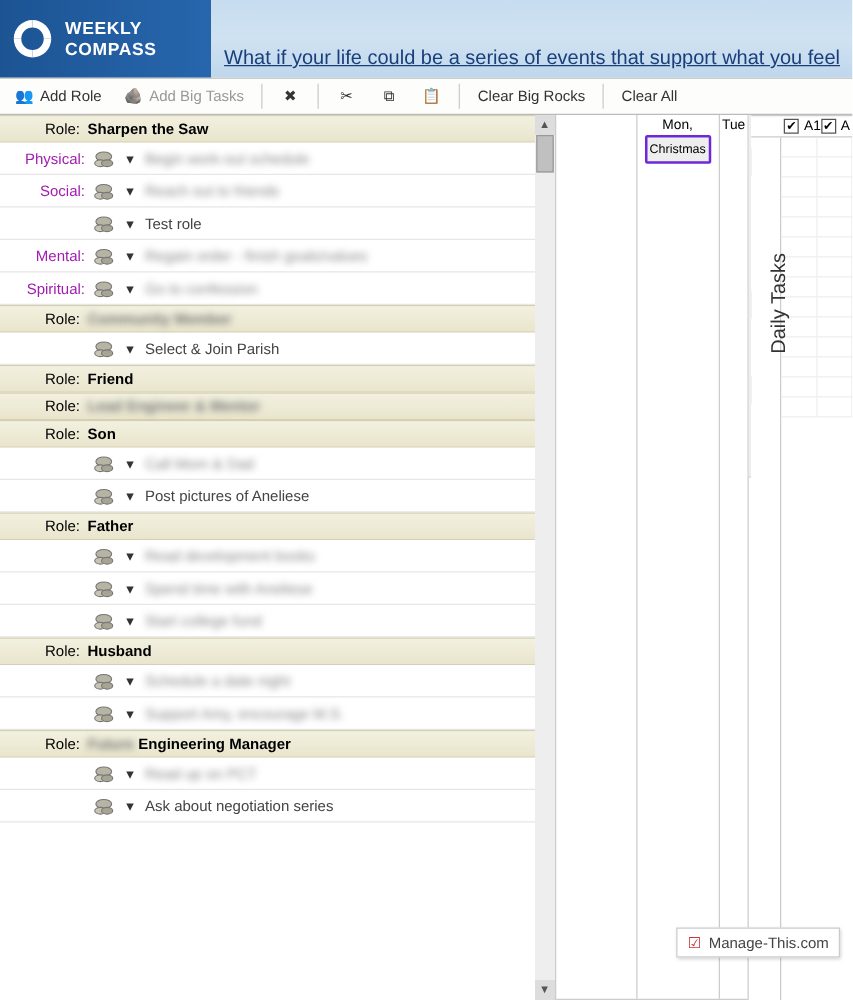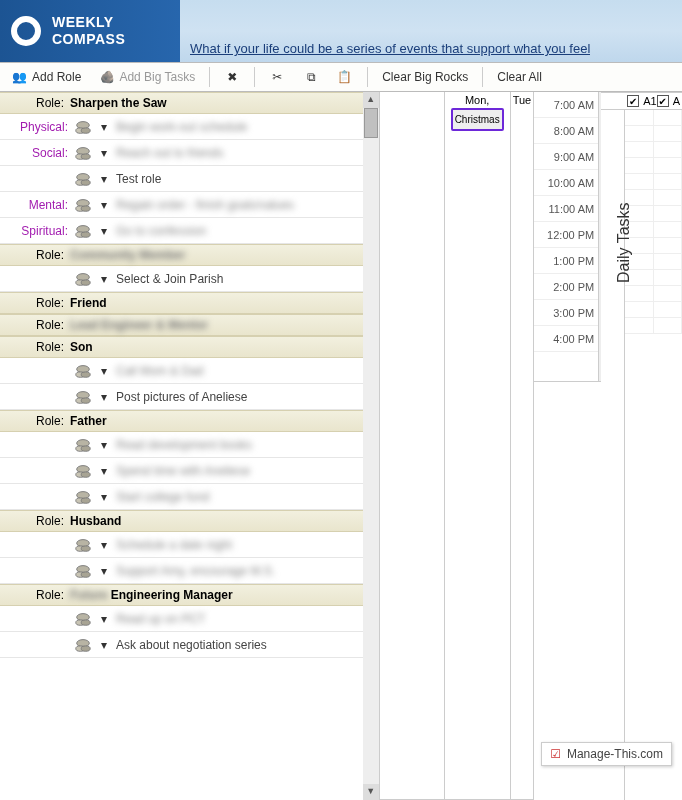--- a/index.html
+++ b/index.html
@@ -35,21 +35,21 @@
   }
   .logo-icon svg { width:100%; height:100%; }
   .logo-text { font-weight: bold; font-size: 14px; line-height: 1.2; letter-spacing: .5px;}
   .logo-text .l1 { display:block; }
   .header-right {
     flex: 1;
     background: linear-gradient(to bottom,#c6ddef,#cfe2f2,#bfd7ec);
     display:flex; align-items:flex-end; padding: 0 10px 6px 10px;
   }
   .header-link {
-    color: #1a3e7a; text-decoration: underline; font-size: 13px;
+    color: #1a3e7a; text-decoration: underline; font-size: 16px;
     white-space: nowrap; overflow: hidden; margin-top: 27px;
   }
   .toolbar {
     display: flex;
     align-items: center;
     gap: 6px;
     padding: 4px 6px;
     background: #fdfdfb;
     border-top: 1px solid #bbb;
     border-bottom: 1px solid #bbb;
@@ -425,32 +425,20 @@
       <div class="spacer"></div>
       <div class="day">
         <span>Mon,</span>
         <span class="event-tag">Christmas</span>
       </div>
       <div class="day">
         <span>Tue</span>
       </div>
     </div>
     <div class="cal-grid">
-      <div class="times" id="cal-times">
-          <div>7:00 AM</div>
-          <div>8:00 AM</div>
-          <div>9:00 AM</div>
-          <div>10:00 AM</div>
-          <div>11:00 AM</div>
-          <div>12:00 PM</div>
-          <div>1:00 PM</div>
-          <div>2:00 PM</div>
-          <div>3:00 PM</div>
-          <div>4:00 PM</div>
-        </div>
       <div class="col mon" id="col-mon">
           <div class="slot"></div>
           <div class="slot"></div>
           <div class="slot"></div>
           <div class="slot"></div>
           <div class="slot"></div>
           <div class="slot"></div>
           <div class="slot"></div>
           <div class="slot"></div>
           <div class="slot"></div>

